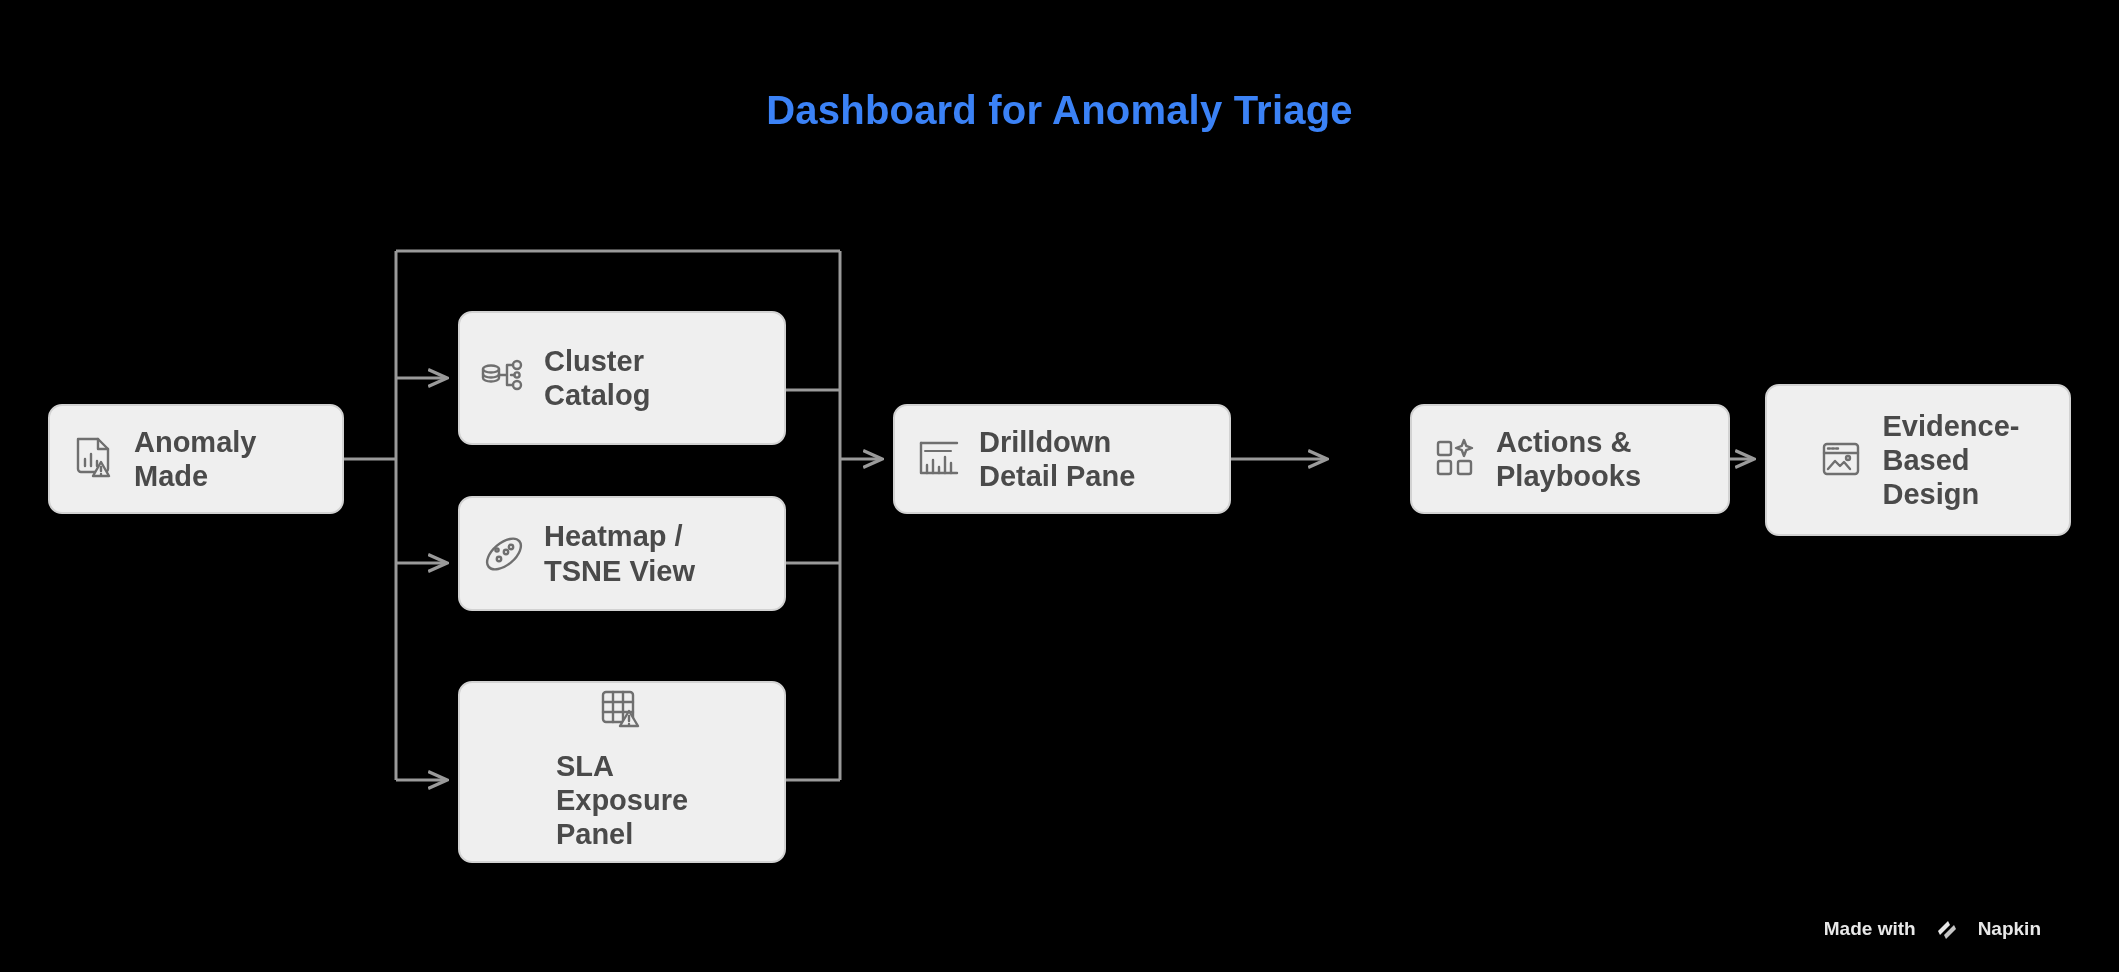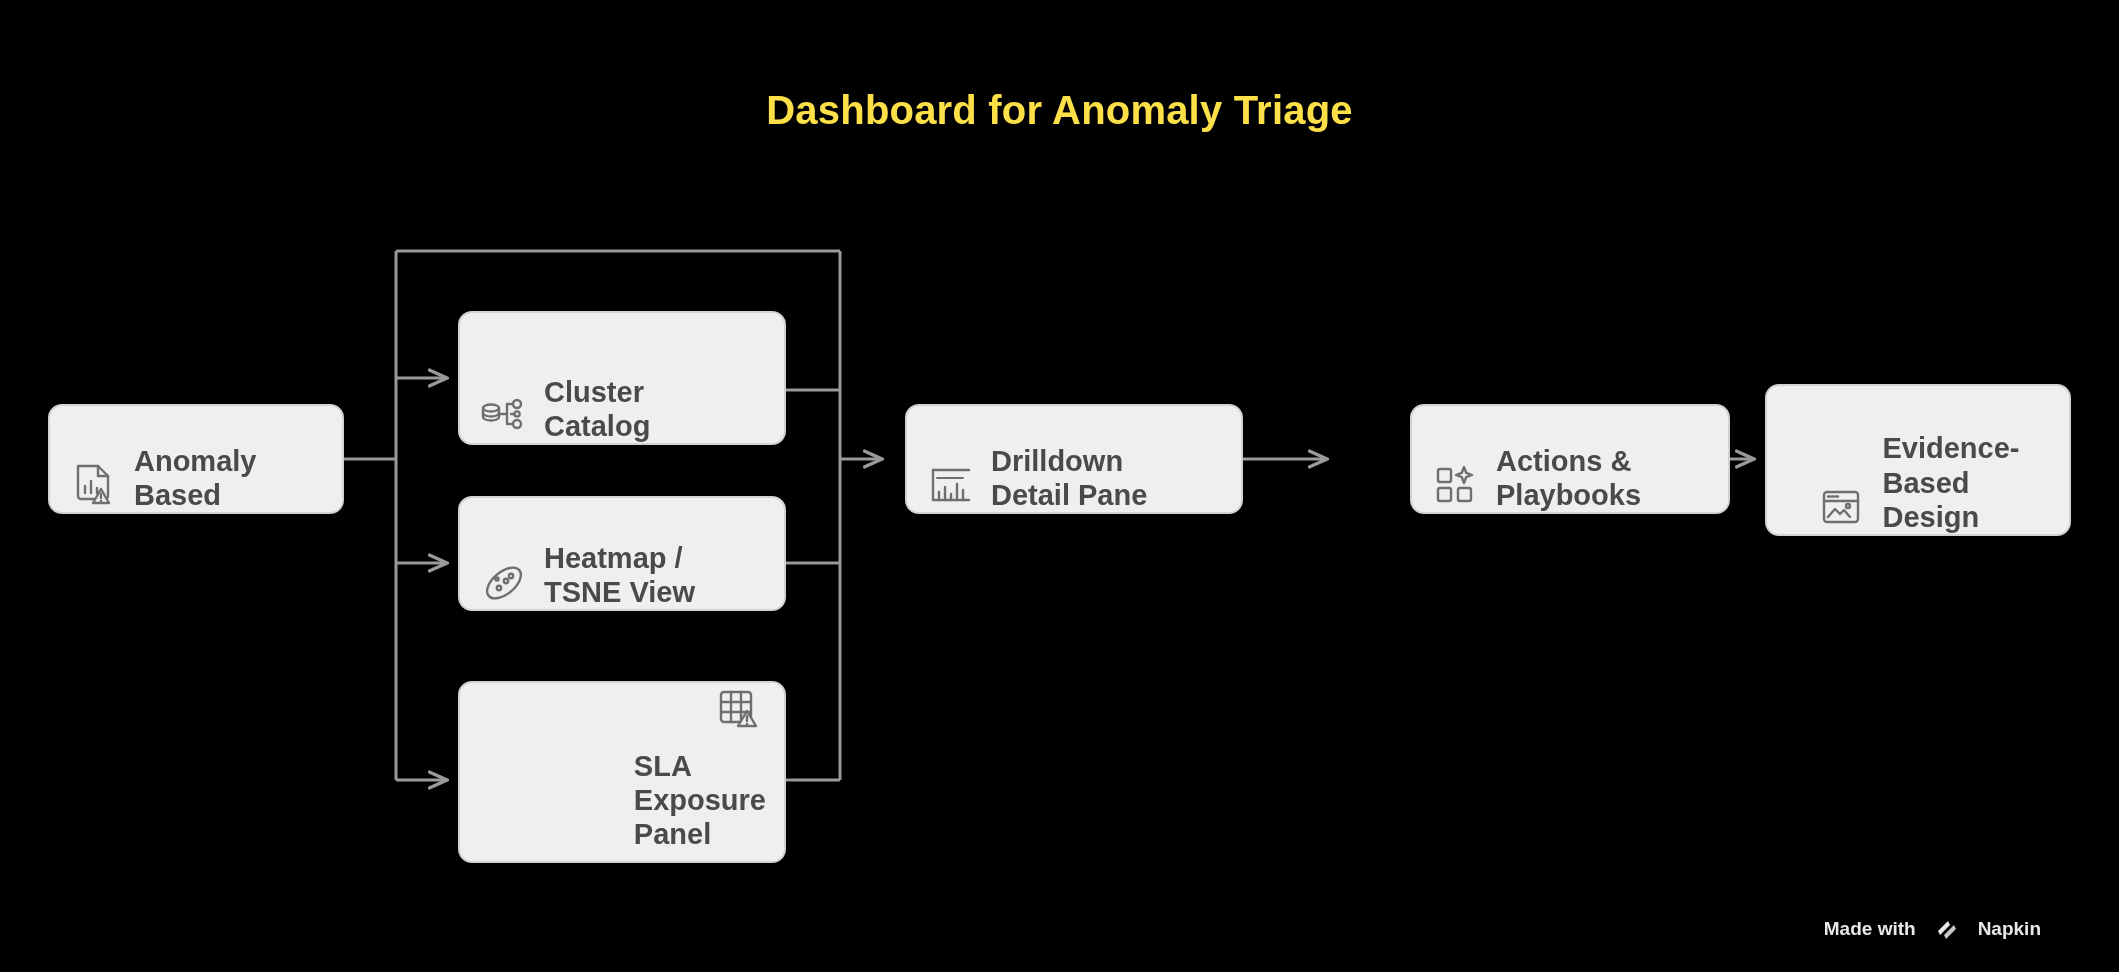--- a/index.html
+++ b/index.html
@@ -21,21 +21,21 @@
     width: 2119px;
     height: 972px;
   }
 
   #title {
     position: absolute;
     top: 88px;
     left: 0;
     width: 2119px;
     text-align: center;
-    color: #fde047;
+    color: #3b82f6;
     font-size: 40px;
     font-weight: bold;
     letter-spacing: 0.2px;
     user-select: none;
   }
 
   
   #wires {
     position: absolute;
     left: 0;
@@ -45,21 +45,21 @@
     pointer-events: none;
   }
 
   .node {
     position: absolute;
     box-sizing: border-box;
     background: #efefef;
     border: 2px solid #d2d2d2;
     border-radius: 14px;
     display: flex;
-    align-items: flex-end;
+    align-items: center;
     gap: 14px;
     padding: 0 18px;
     color: #4a4a4a;
     font-size: 29px;
     font-weight: bold;
     line-height: 1.18;
   }
   .node .label {
     white-space: pre-line;
   }
@@ -68,21 +68,21 @@
     width: 52px;
     height: 52px;
     display: block;
   }
 
   
   #n-anomaly-feed      { left: 48px;  top: 404px; width: 296px;  height: 110px; }
   #n-cluster-catalog   { left: 458px; top: 311px; width: 328px;  height: 134px; }
   #n-heatmap-tsne      { left: 458px; top: 496px; width: 328px;  height: 115px; }
   #n-sla-exposure      { left: 458px; top: 681px; width: 328px;  height: 182px; flex-direction: column; }
-  #n-drilldown         { left: 893px; top: 404px; width: 338px;  height: 110px; margin-left: 12px; }
+  #n-drilldown         { left: 893px; top: 404px; width: 338px;  height: 110px; }
   #n-actions           { left: 1410px;top: 404px; width: 320px;  height: 110px; }
   #n-evidence          { left: 1765px;top: 384px; width: 306px;  height: 152px; justify-content: center; }
 
   #n-evidence .label { text-align: left; }
 
   
   #watermark {
     position: absolute;
     right: 78px;
     bottom: 32px;
@@ -138,21 +138,21 @@
     <span class="ico">
       <svg viewBox="0 0 52 52" fill="none" stroke="#6f6f6f" stroke-width="2.4" stroke-linecap="round" stroke-linejoin="round">
         <path d="M10 6 h20 l10 10 v20 a3 3 0 0 1 -3 3 H13 a3 3 0 0 1 -3 -3 Z"></path>
         <path d="M30 6 v10 h10"></path>
         <path d="M17 33 v-7 M23 33 v-12 M29 33 v-5"></path>
         <path d="M33 29 l8 14 H25 Z" fill="#efefef"></path>
         <path d="M33 34 v4 M33 41 v0.5"></path>
       </svg>
     </span>
     <span class="label">Anomaly
-Based</span>
+Made</span>
   </div>
 
   <div class="node" id="n-cluster-catalog">
     <span class="ico">
       <svg viewBox="0 0 52 52" fill="none" stroke="#6f6f6f" stroke-width="2.4" stroke-linecap="round" stroke-linejoin="round">
         <ellipse cx="13" cy="17" rx="8" ry="3.5"></ellipse>
         <path d="M5 17 v9 c0 2 3.6 3.5 8 3.5 s8 -1.5 8 -3.5 v-9"></path>
         <path d="M5 22 c0 2 3.6 3.5 8 3.5 s8 -1.5 8 -3.5"></path>
         <path d="M22 23 h7 M29 23 v-10 h6 M29 23 v10 h6"></path>
         <circle cx="39" cy="13" r="4"></circle>

